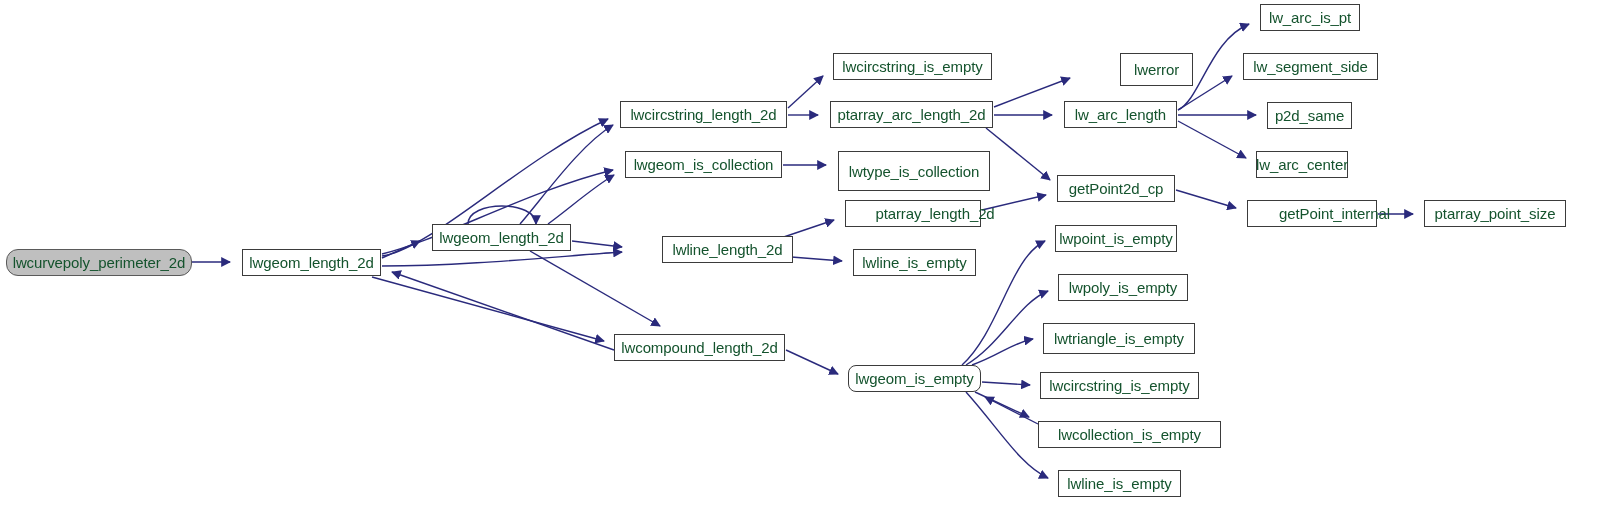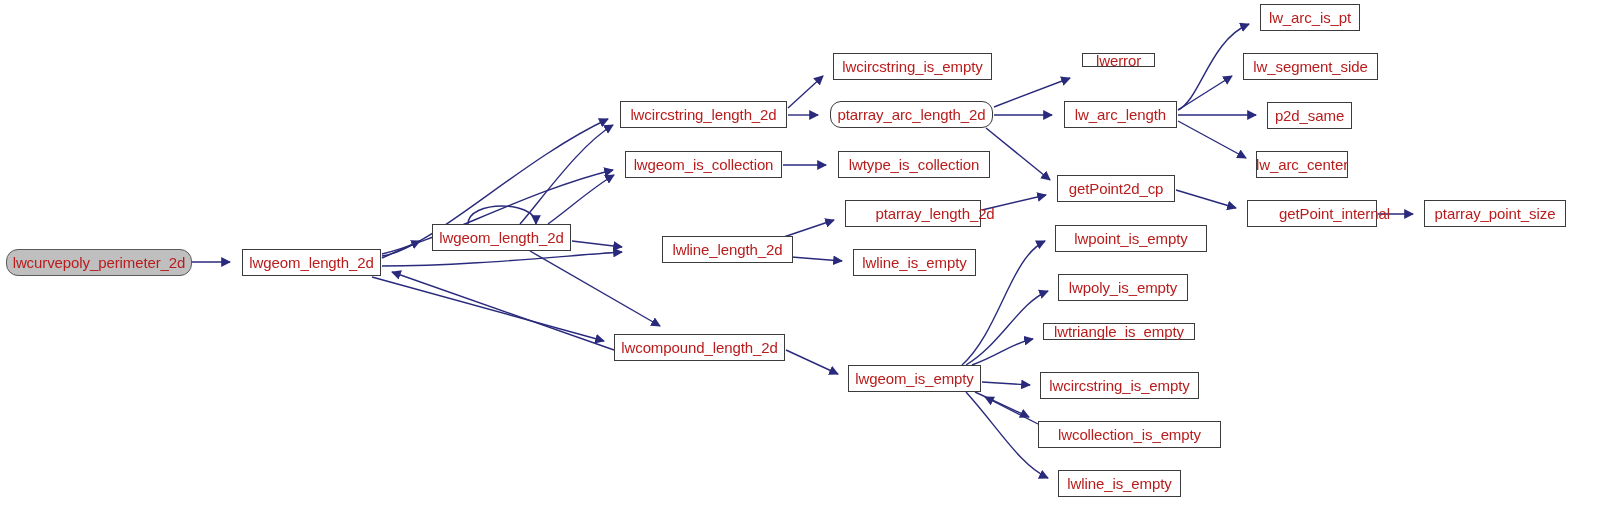--- a/index.html
+++ b/index.html
@@ -15,21 +15,21 @@
     position:absolute;
     left:0;top:0;
     width:1619px;height:519px;
     pointer-events:none;
   }
   .node{
     position:absolute;
     box-sizing:border-box;
     border:1px solid #3b3b3b;
     background:#ffffff;
-    color:#b91c1c;
+    color:#14532d;
     font-size:15px;
     line-height:1;
     display:flex;
     align-items:center;
     justify-content:center;
     white-space:nowrap;
     letter-spacing:-0.1px;
     z-index:3;
   }
   .node.root{
@@ -110,51 +110,51 @@
       </div>
       <div class="node" style="left: 634px; top: 236px; width: 131px; height: 27px; margin-left: 28px;">
         <span class="node-label">lwline_length_2d</span>
       </div>
       <div class="node" style="left: 614px; top: 334px; width: 171px; height: 27px;">
         <span class="node-label">lwcompound_length_2d</span>
       </div>
       <div class="node" style="left: 833px; top: 53px; width: 159px; height: 27px;">
         <span class="node-label">lwcircstring_is_empty</span>
       </div>
-      <div class="node" style="left: 830px; top: 101px; width: 163px; height: 27px; border-radius: 11px;">
+      <div class="node" style="left: 830px; top: 101px; width: 163px; height: 27px;">
         <span class="node-label">ptarray_arc_length_2d</span>
       </div>
-      <div class="node" style="left: 838px; top: 151px; width: 152px; height: 27px;">
+      <div class="node" style="left: 838px; top: 151px; width: 152px; height: 40px;">
         <span class="node-label">lwtype_is_collection</span>
       </div>
       <div class="node" style="left: 845px; top: 200px; width: 136px; height: 27px; padding-left: 44px;">
         <span class="node-label">ptarray_length_2d</span>
       </div>
       <div class="node" style="left: 853px; top: 249px; width: 123px; height: 27px;">
         <span class="node-label">lwline_is_empty</span>
       </div>
-      <div class="node" style="left: 848px; top: 365px; width: 133px; height: 27px;">
+      <div class="node" style="left: 848px; top: 365px; width: 133px; height: 27px; border-radius: 8px;">
         <span class="node-label">lwgeom_is_empty</span>
       </div>
-      <div class="node" style="left: 1082px; top: 53px; width: 73px; height: 14px;">
+      <div class="node" style="left: 1120px; top: 53px; width: 73px; height: 33px;">
         <span class="node-label">lwerror</span>
       </div>
       <div class="node" style="left: 1064px; top: 101px; width: 113px; height: 27px;">
         <span class="node-label">lw_arc_length</span>
       </div>
       <div class="node" style="left: 1057px; top: 175px; width: 118px; height: 27px;">
         <span class="node-label">getPoint2d_cp</span>
       </div>
-      <div class="node" style="left: 1055px; top: 225px; width: 152px; height: 27px;">
+      <div class="node" style="left: 1055px; top: 225px; width: 122px; height: 27px;">
         <span class="node-label">lwpoint_is_empty</span>
       </div>
       <div class="node" style="left: 1058px; top: 274px; width: 130px; height: 27px;">
         <span class="node-label">lwpoly_is_empty</span>
       </div>
-      <div class="node" style="left: 1043px; top: 323px; width: 152px; height: 17px;">
+      <div class="node" style="left: 1043px; top: 323px; width: 152px; height: 31px;">
         <span class="node-label">lwtriangle_is_empty</span>
       </div>
       <div class="node" style="left: 1040px; top: 372px; width: 159px; height: 27px;">
         <span class="node-label">lwcircstring_is_empty</span>
       </div>
       <div class="node" style="left: 1038px; top: 421px; width: 183px; height: 27px;">
         <span class="node-label">lwcollection_is_empty</span>
       </div>
       <div class="node" style="left: 1058px; top: 470px; width: 123px; height: 27px;">
         <span class="node-label">lwline_is_empty</span>

